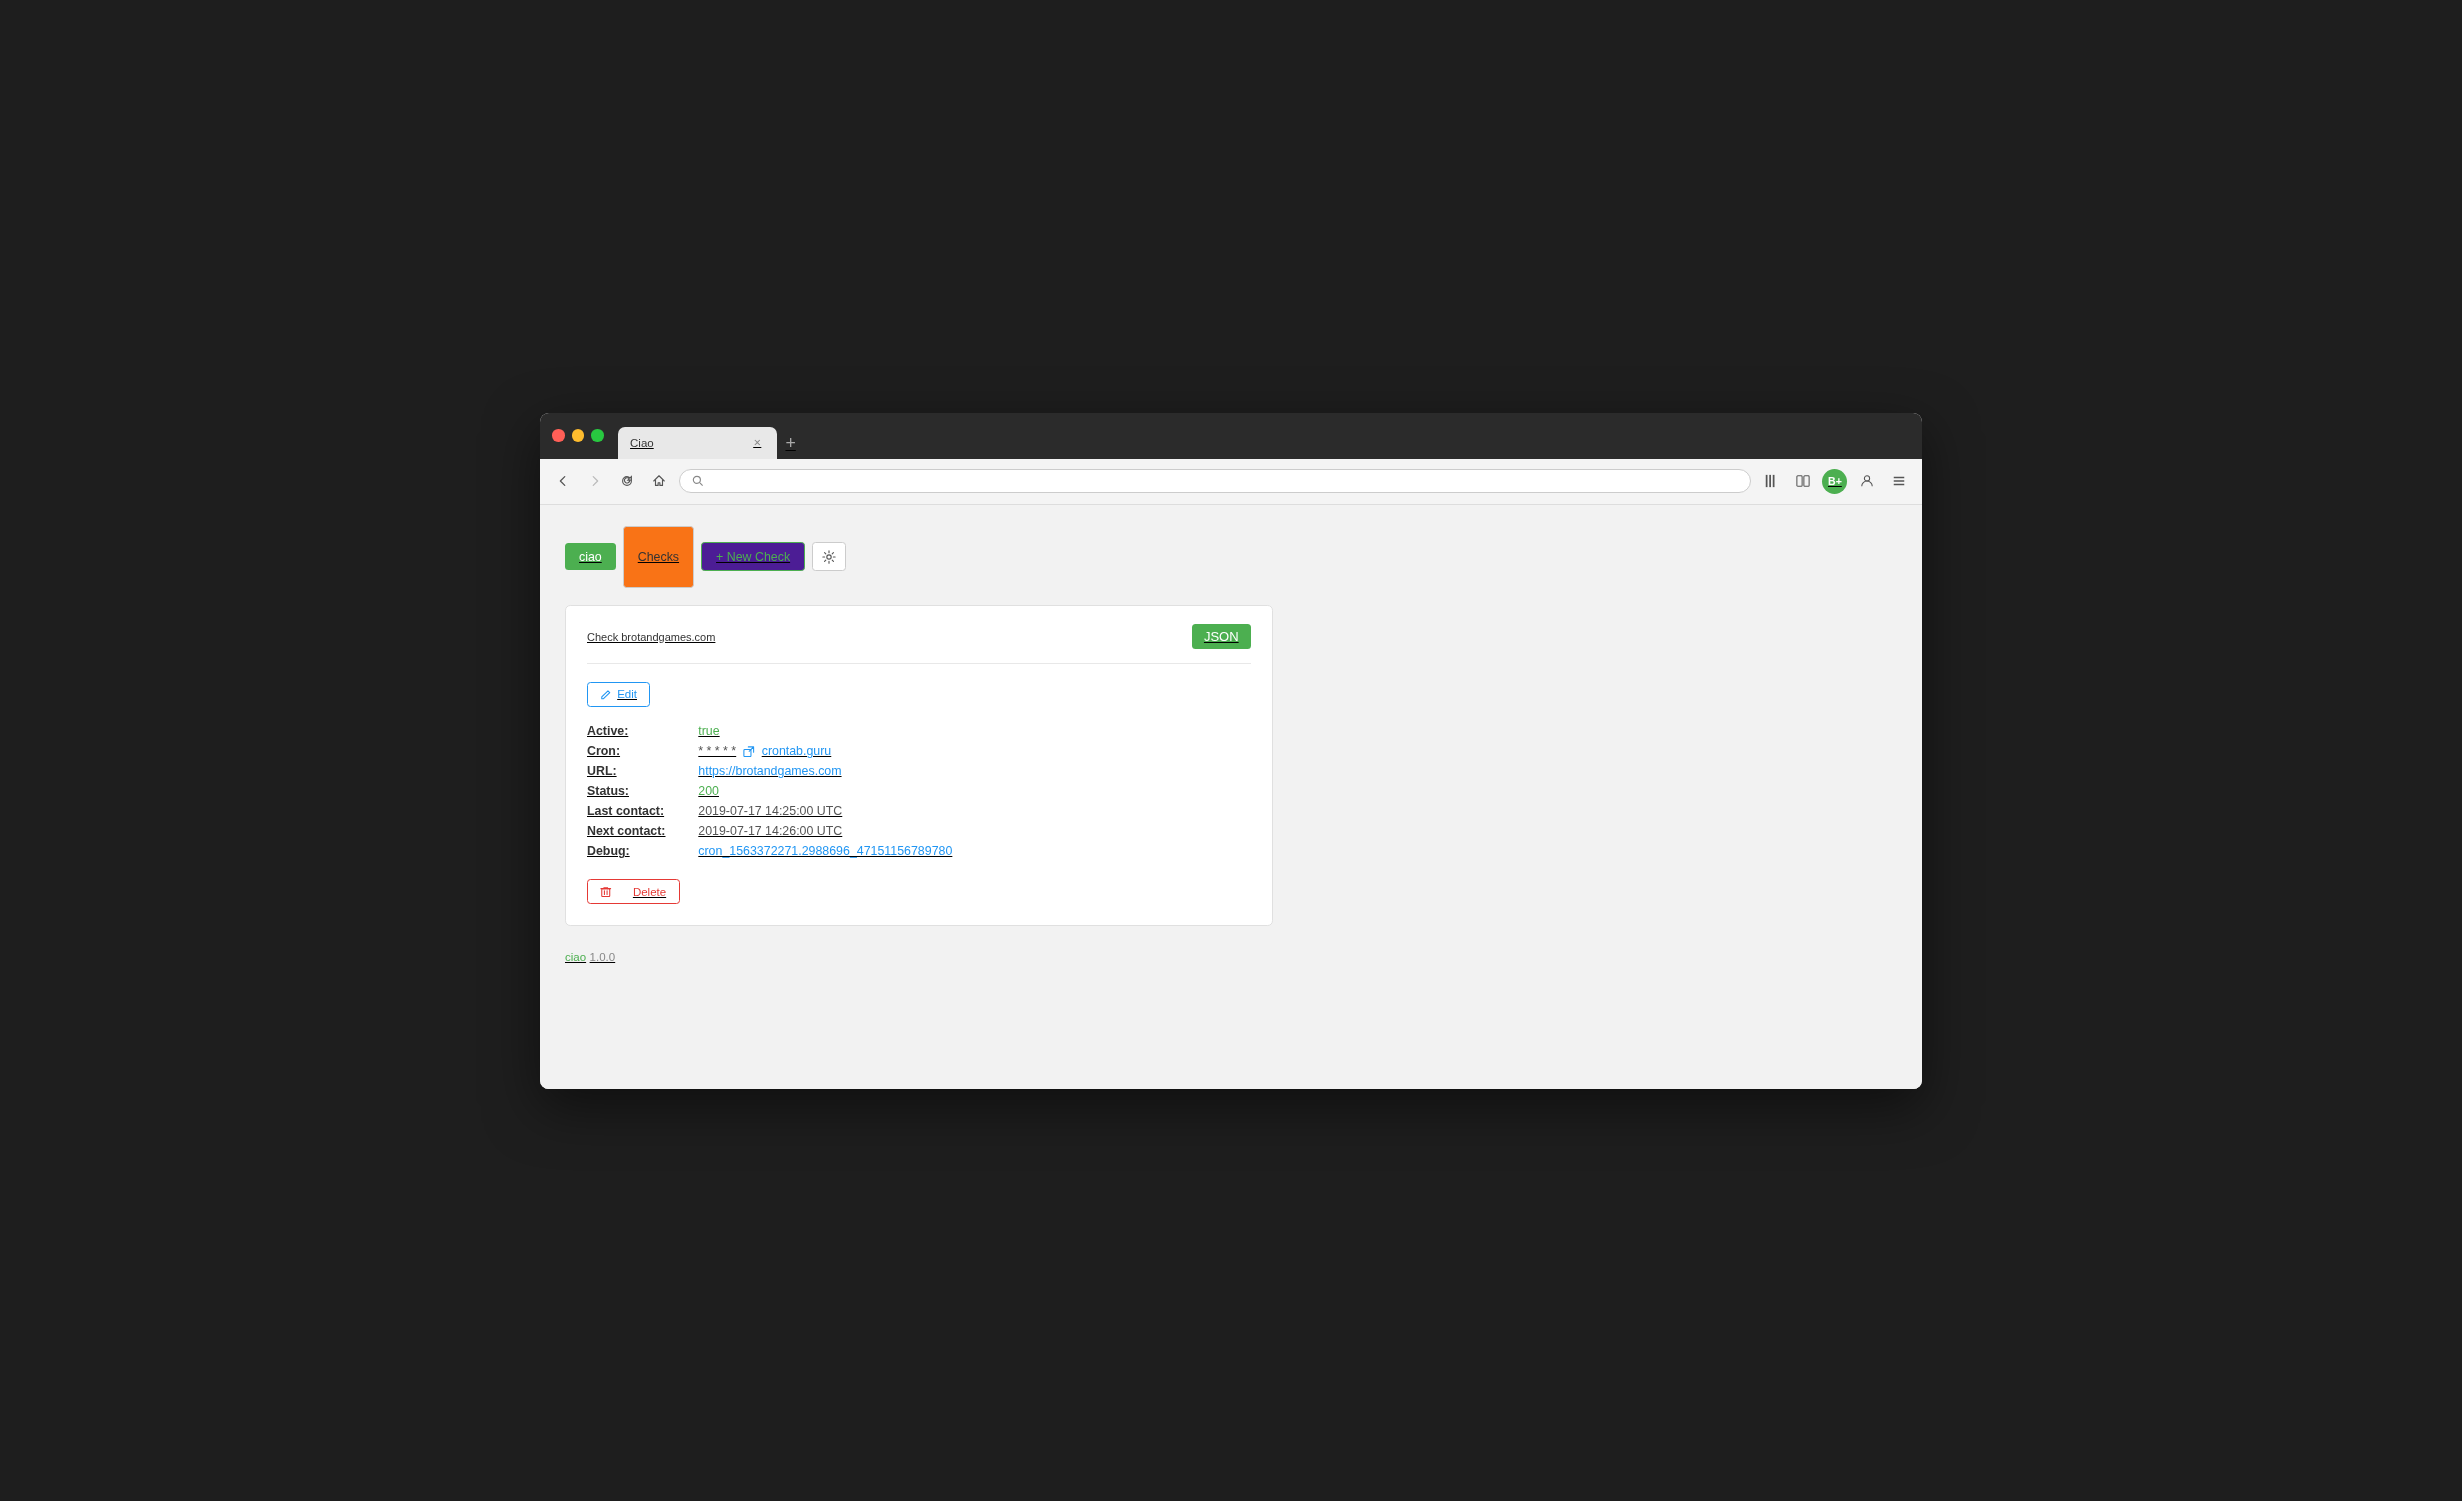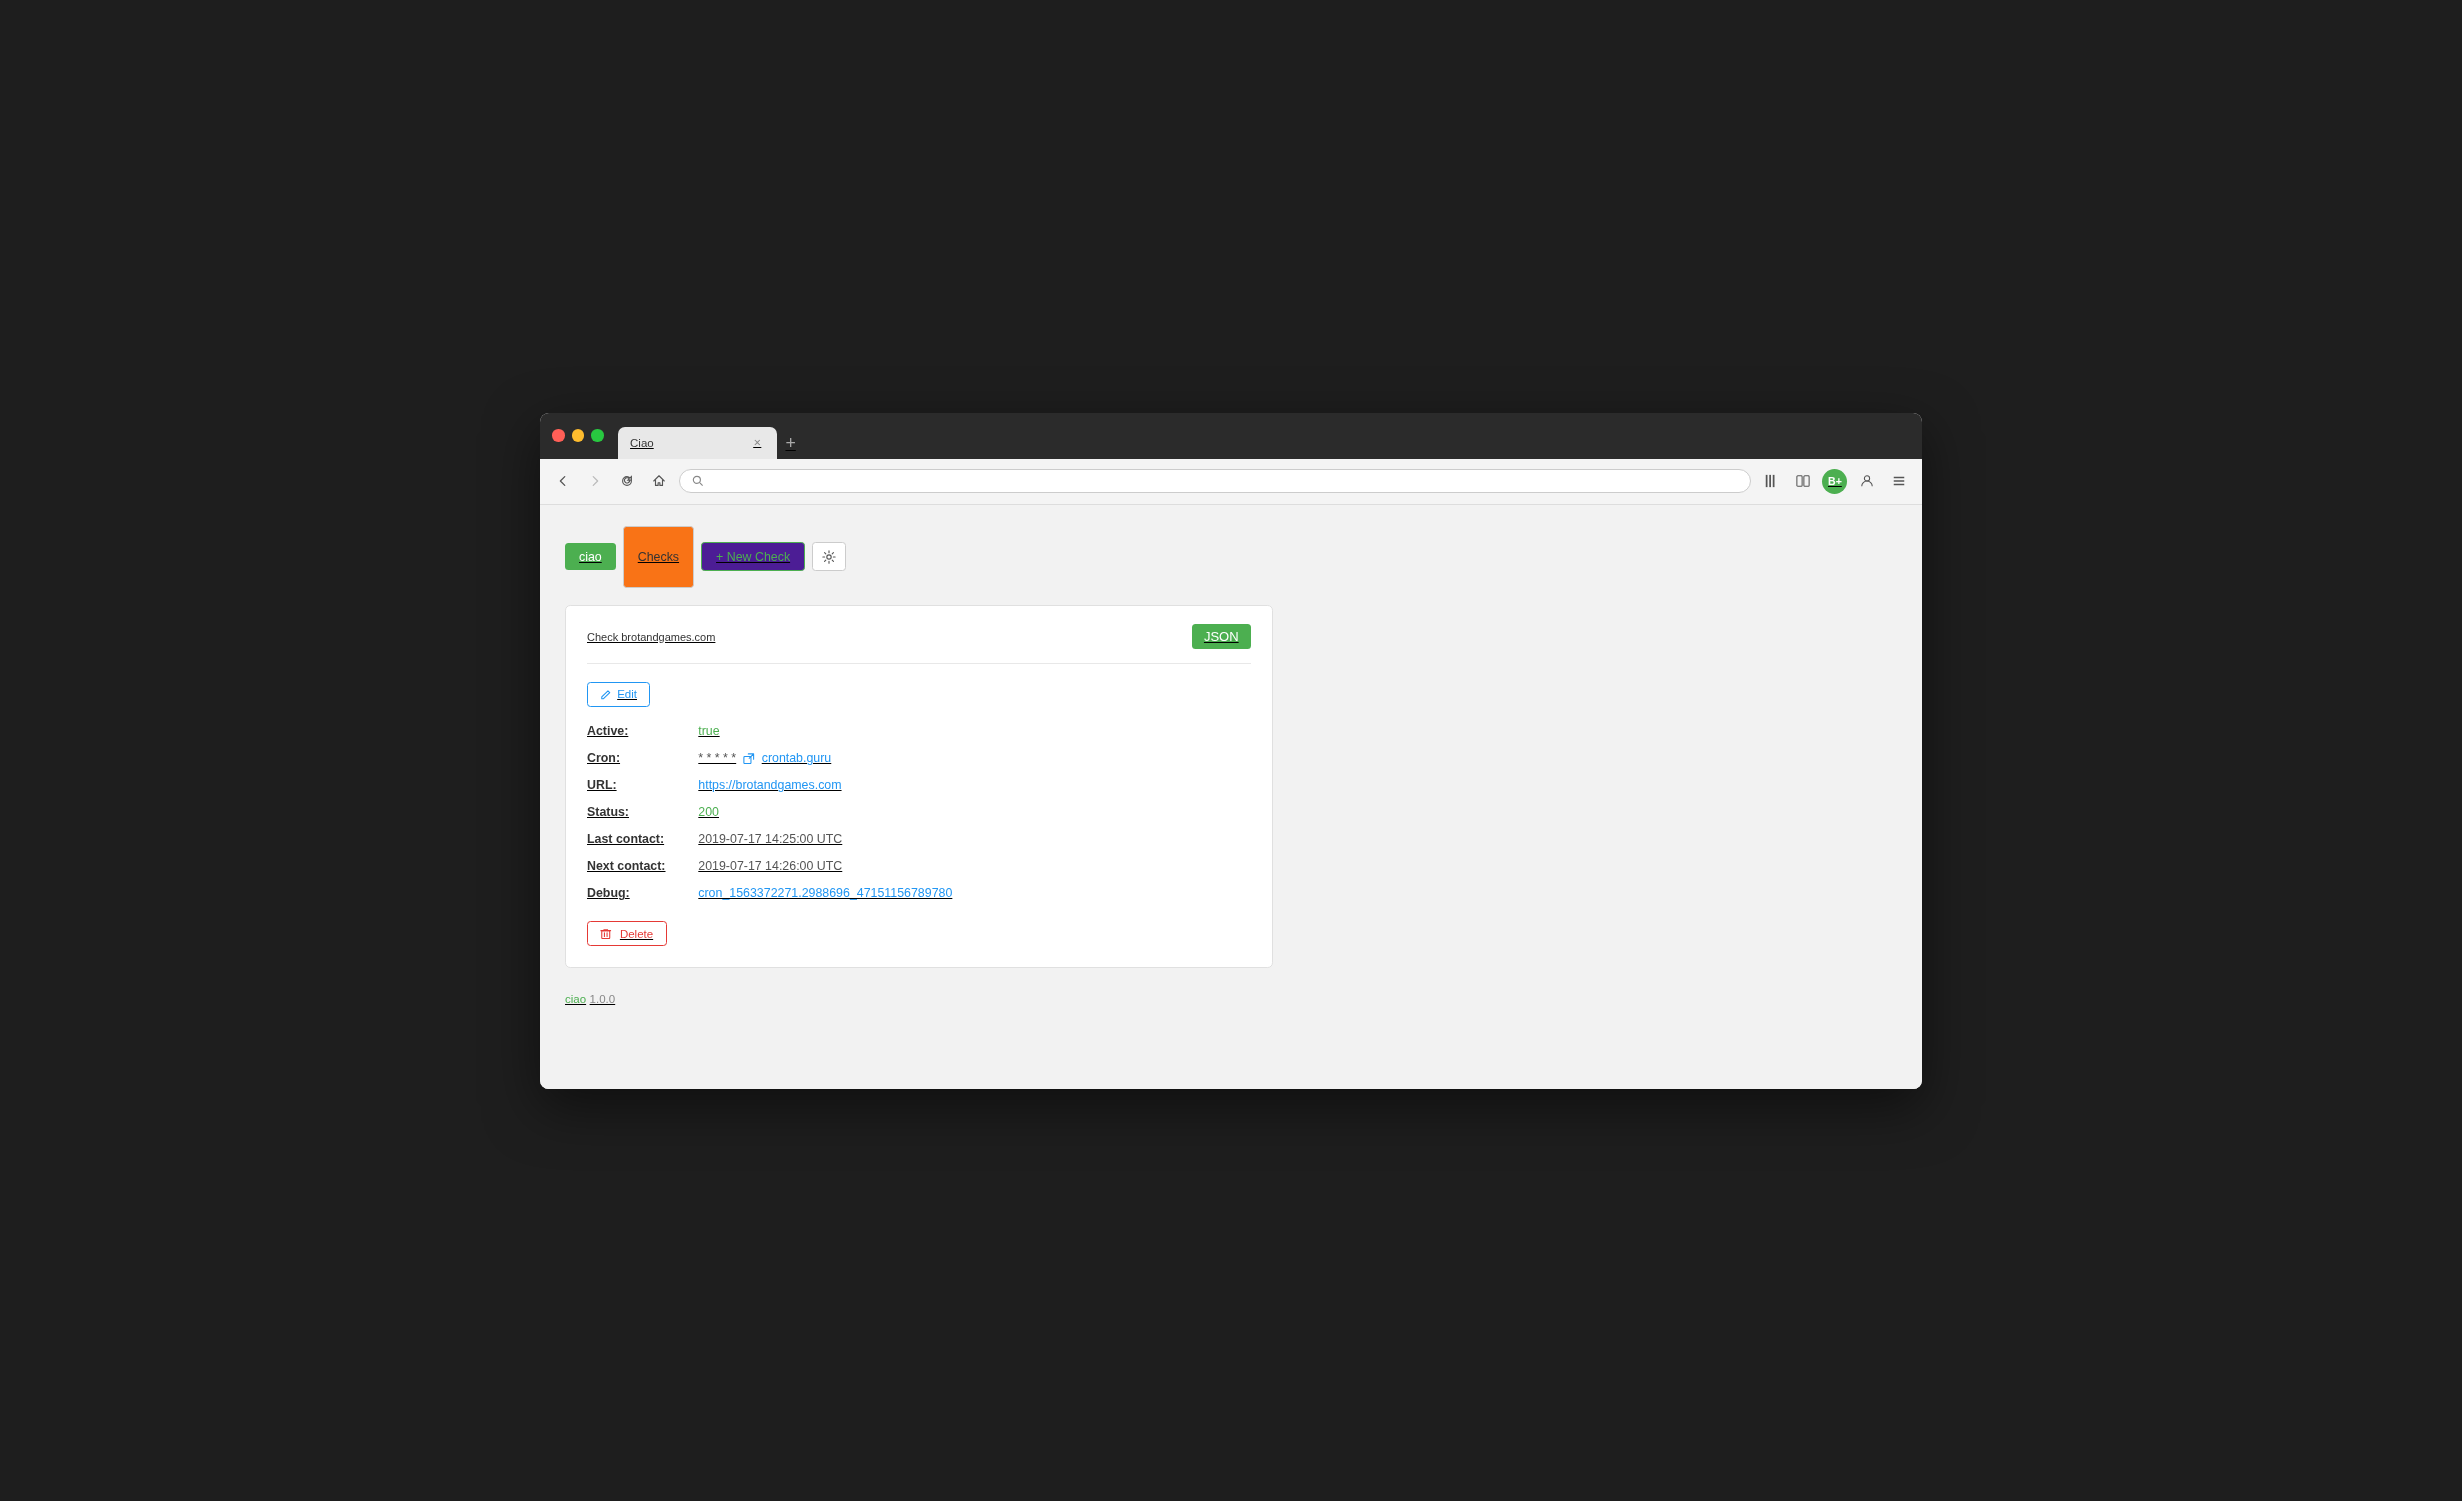--- a/index.html
+++ b/index.html
@@ -281,21 +281,21 @@
       cursor: pointer;
       display: flex;
       align-items: center;
       gap: 5.3px;
       margin-bottom: 17.7px;
     }
 
     .check-fields {
       display: flex;
       flex-direction: column;
-      gap: 13px;
+      gap: 6px;
     }
 
     .check-field {
       display: flex;
       align-items: baseline;
       font-size: 12.4px;
       gap: 5.3px;
     }
 
     .field-label {
@@ -321,21 +321,21 @@
     .btn-delete {
       background: white;
       color: #e53935;
       border: 0.9px solid #e53935;
       border-radius: 3.5px;
       padding: 5.3px 12.4px;
       font-size: 11.5px;
       cursor: pointer;
       display: flex;
       align-items: center;
-      gap: 8px;
+      gap: 21px;
       margin-top: 21px;
     }
 
     
     .page-footer {
       margin-top: 25px;
       font-size: 11.5px;
       color: #888;
       display: flex;
       gap: 3.5px;

